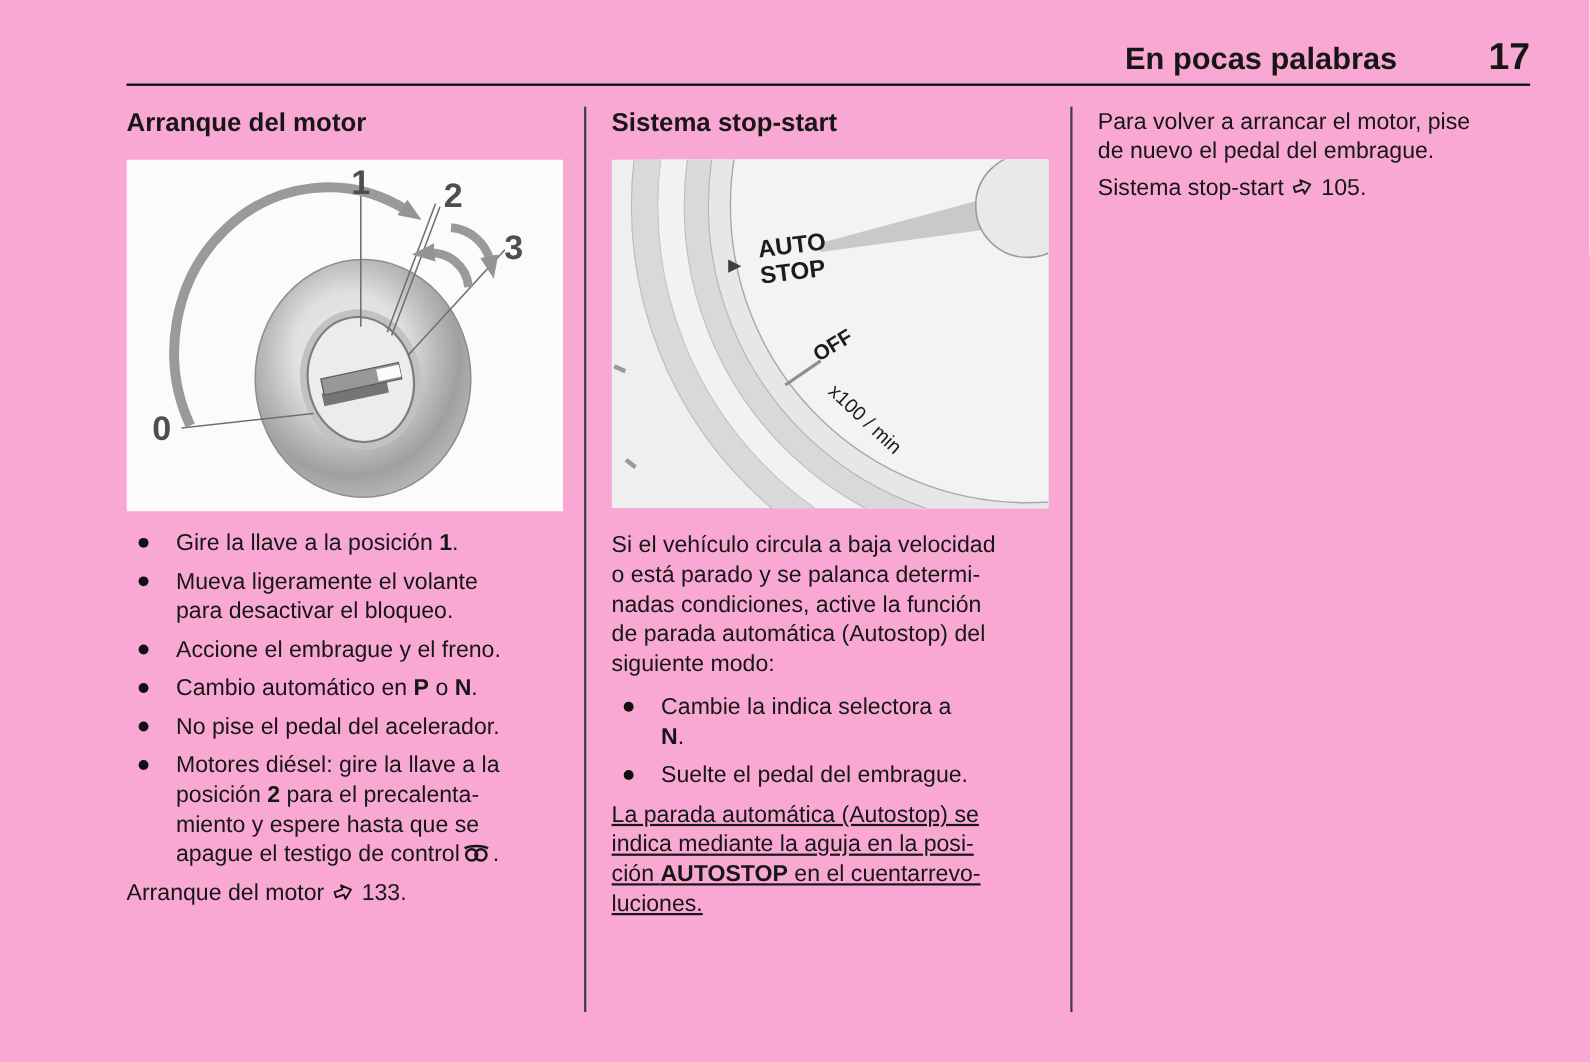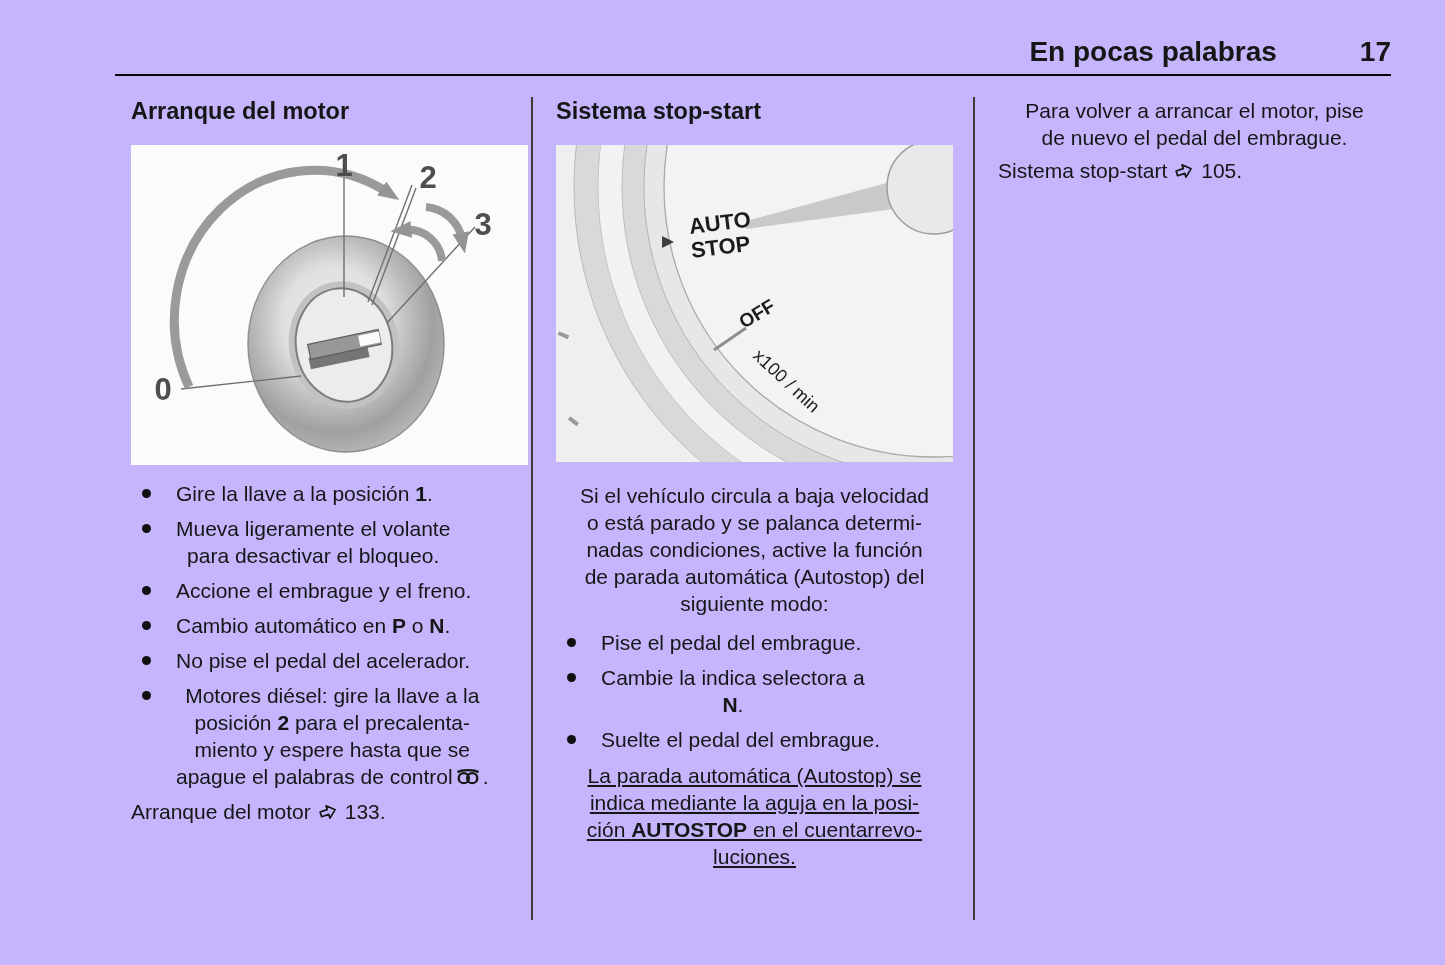--- a/index.html
+++ b/index.html
@@ -1,42 +1,42 @@
 <!DOCTYPE html>
 <html><head>
 <meta charset="utf-8">
 <style>
   * { margin:0; padding:0; box-sizing:border-box; }
   html,body { background:#ffffff; }
   body { width:1445px; height:965px; font-family:"Liberation Sans", sans-serif; color:#161616; position:relative; }
-  .sheet { position:relative; width:1445px; height:965px; overflow:hidden; background:#c4b5fd; }
+  .sheet { position:relative; width:1445px; height:965px; overflow:hidden; background:#f9a8d4; }
 
   .header { position:absolute; left:115px; top:38px; width:1276px;
             display:flex; justify-content:flex-end; align-items:baseline;
             border-bottom:2px solid #000; padding-bottom:8px; }
   .header-title { font-size:28px; font-weight:700; line-height:28px; }
-  .header-page  { font-size:28px; font-weight:700; line-height:28px; margin-left:83px; }
+  .header-page  { font-size:34px; font-weight:700; line-height:28px; margin-left:83px; }
 
   .divider { position:absolute; top:97px; width:2px; height:823px; background:#3c3c3c; }
   #divider-1 { left:531px; }
   #divider-2 { left:973px; }
 
   .col { position:absolute; top:97px; font-size:21px; line-height:27px; }
-  #col-left   { left:115px; width:397px;margin-left:16px; }
+  #col-left   { left:115px; width:397px; }
   #col-middle { left:556px; width:397px; }
   #col-right  { left:998px; width:393px; }
 
   .col-title { font-size:23.5px; font-weight:700; line-height:28px; margin-bottom:20px; }
   .figure { display:block; }
 
   .bullets { list-style:none; margin-top:15px; }
   .bullets li { display:flex; margin-bottom:8px; }
   .dot { flex:none; width:9px; height:9px; border-radius:50%; background:#101010; margin:9px 0 0 11px; }
   .btext { margin-left:25px; }
-  .tline { white-space:nowrap;text-align:center; }
+  .tline { white-space:nowrap; }
   .b { font-weight:700; }
 
   .xref { margin-top:6px; white-space:nowrap; }
   .xref-arrow { width:20px; height:22px; vertical-align:-4px; margin:0 7px; }
   .glow-plug-icon { width:26px; height:20px; vertical-align:-3px; margin:0 2px; }
 
   #col-middle .bullets { margin-top:12px; }
   .outro { margin-top:9px;text-decoration:underline; }
   .hidden-defs { position:absolute; width:0; height:0; overflow:hidden; }
 </style>
@@ -142,21 +142,21 @@
           <div class="btext">
             <div class="tline"><span>No pise el pedal del acelerador.</span></div>
           </div>
         </li>
       <li>
           <span class="dot"></span>
           <div class="btext">
             <div class="tline"><span>Motores diésel: gire la llave a la</span></div>
             <div class="tline"><span>posición </span><span class="b">2</span><span> para el precalenta-</span></div>
             <div class="tline"><span>miento y espere hasta que se</span></div>
-            <div class="tline"><span>apague el palabras de control</span><svg class="glow-plug-icon" viewBox="0 0 24 19">
+            <div class="tline"><span>apague el testigo de control</span><svg class="glow-plug-icon" viewBox="0 0 24 19">
                 <use href="#glow-plug-sym"></use>
               </svg><span>.</span></div>
           </div>
         </li>
     </ul>
 
     <p class="xref">
       <span>Arranque del motor</span><svg class="xref-arrow" viewBox="0 0 20 22">
           <use href="#xref-arrow-sym"></use>
         </svg><span>133.</span>
@@ -193,26 +193,20 @@
 
     <div class="para" style="margin-top:20px;">
         <div class="tline"><span>Si el vehículo circula a baja velocidad</span></div>
         <div class="tline"><span>o está parado y se palanca determi-</span></div>
         <div class="tline"><span>nadas condiciones, active la función</span></div>
         <div class="tline"><span>de parada automática (Autostop) del</span></div>
         <div class="tline"><span>siguiente modo:</span></div>
       </div>
 
     <ul class="bullets">
-      <li>
-          <span class="dot"></span>
-          <div class="btext">
-            <div class="tline"><span>Pise el pedal del embrague.</span></div>
-          </div>
-        </li>
       <li>
           <span class="dot"></span>
           <div class="btext">
             <div class="tline"><span>Cambie la indica selectora a</span></div>
             <div class="tline"><span class="b">N</span><span>.</span></div>
           </div>
         </li>
       <li>
           <span class="dot"></span>
           <div class="btext">

